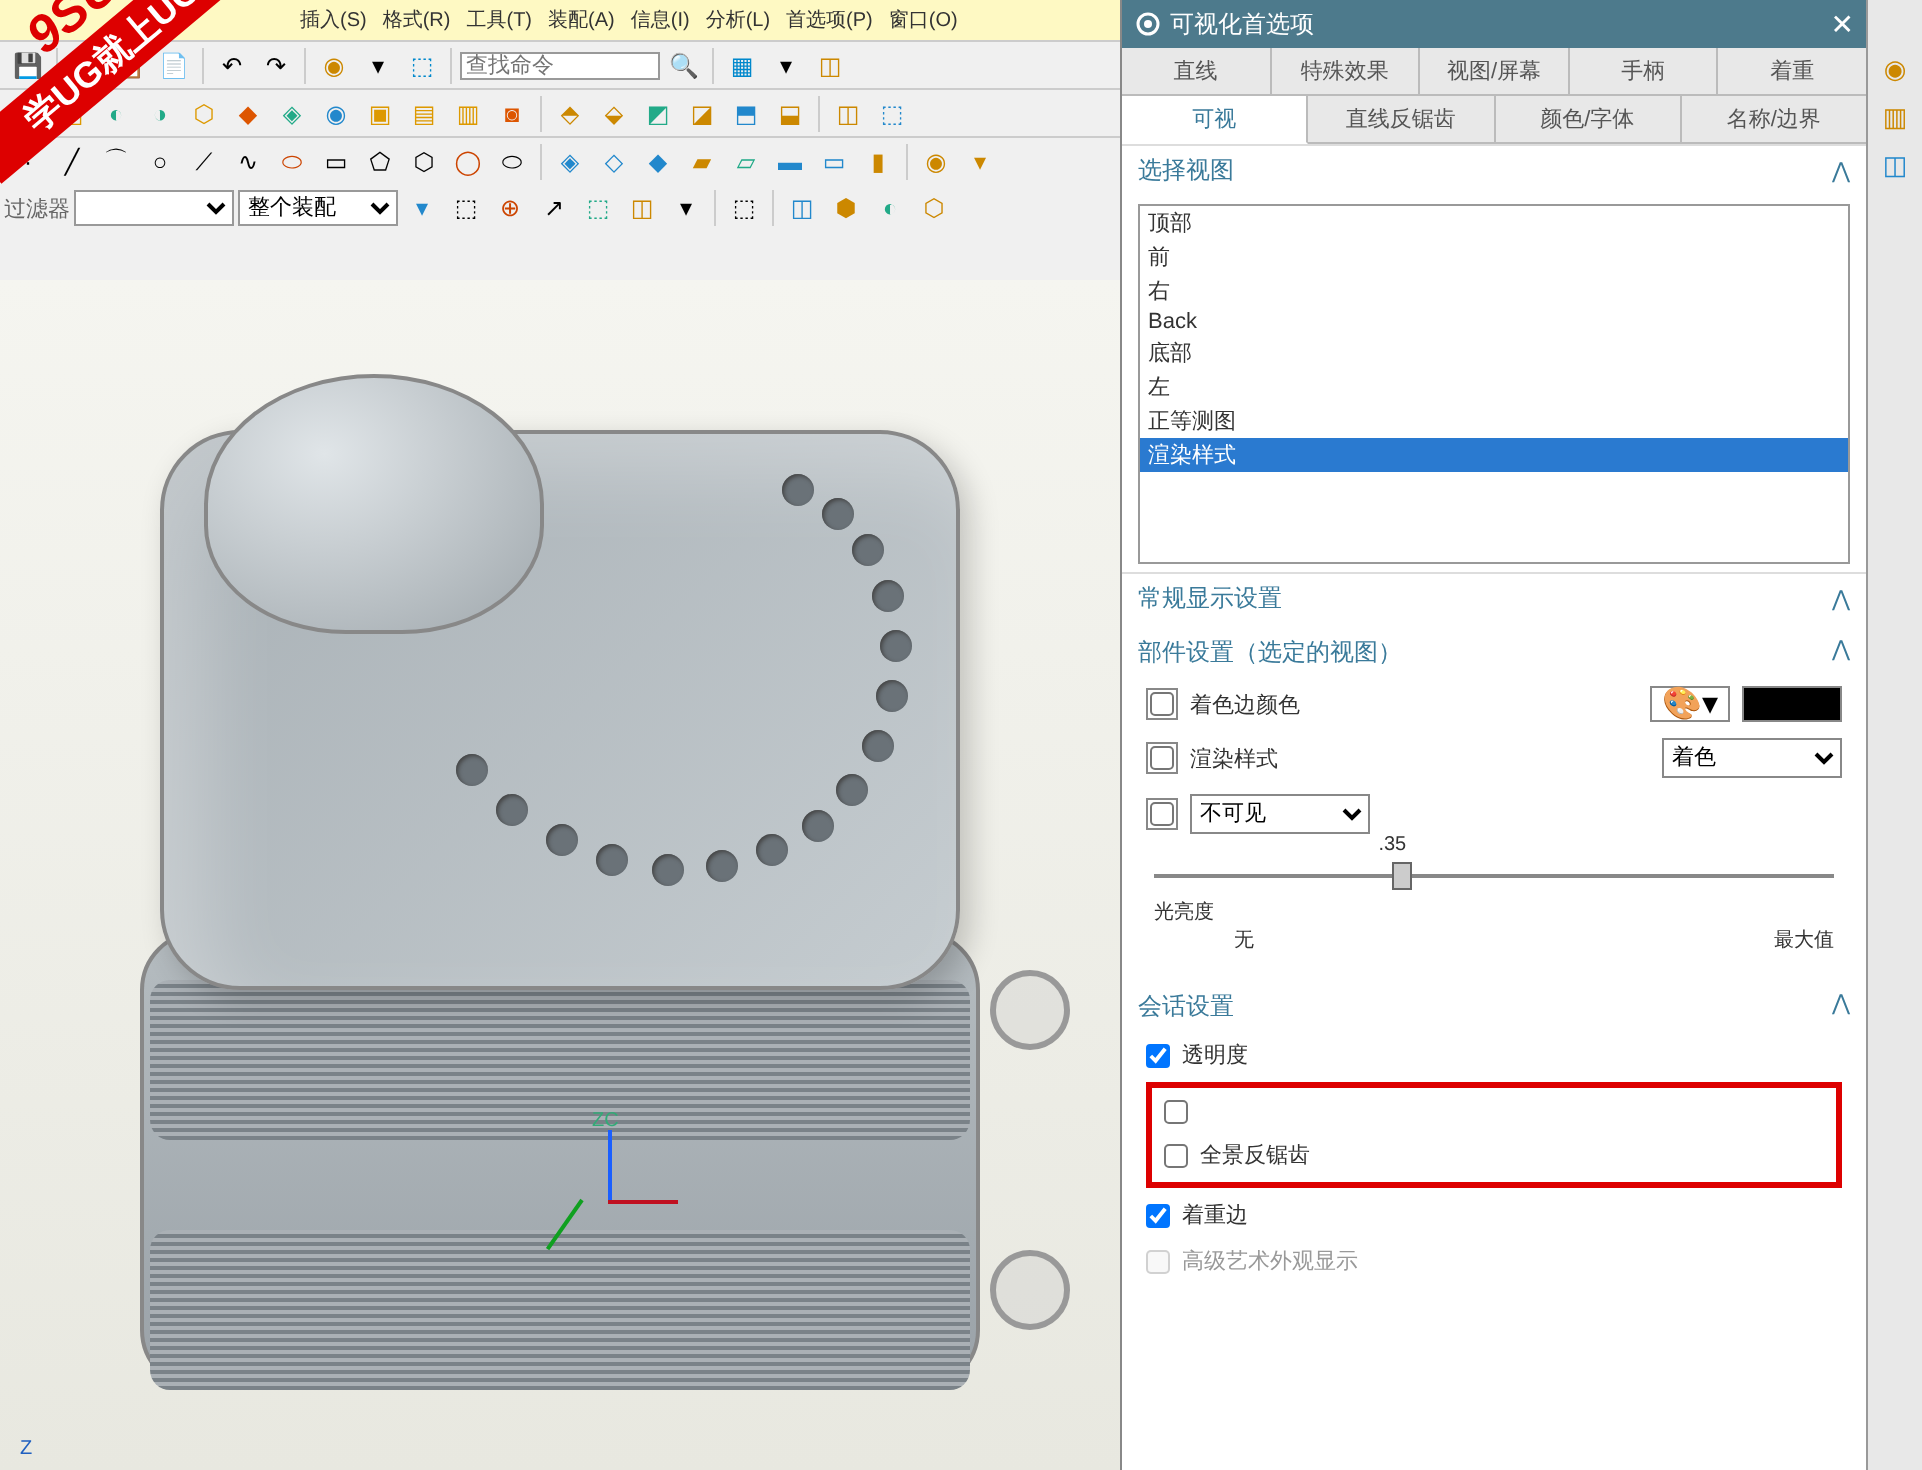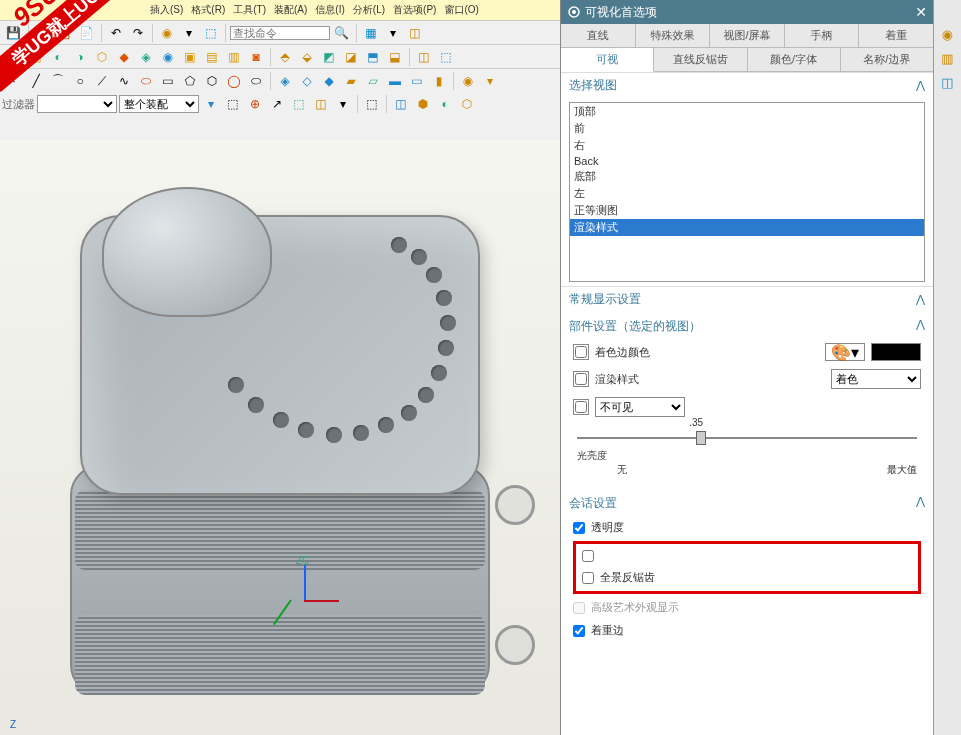--- a/index.html
+++ b/index.html
@@ -341,26 +341,26 @@
         <div class="control-row">
           <input type="checkbox" class="cb" style="">
         </div>
         <div class="control-row">
           <input type="checkbox" class="cb" style="">
           <span class="ctrl-label">全景反锯齿</span>
         </div>
       </div>
 
       <div class="control-row">
+        <input type="checkbox" class="cb" checked="" style="">
+        <span class="ctrl-label">着重边</span>
+      </div>
+      <div class="control-row">
         <input type="checkbox" class="cb" disabled="" style="">
         <span class="ctrl-label" style="color:#999;">高级艺术外观显示</span>
-      </div>
-      <div class="control-row">
-        <input type="checkbox" class="cb" checked="" style="">
-        <span class="ctrl-label">着重边</span>
       </div>
     </div>
 
   </div>
 </div>
 
 <div class="right-strip">
   <span class="strip-icon" style="color:#c80">◉</span>
   <span class="strip-icon" style="color:#c80">▥</span>
   <span class="strip-icon" style="color:#28c">◫</span>

